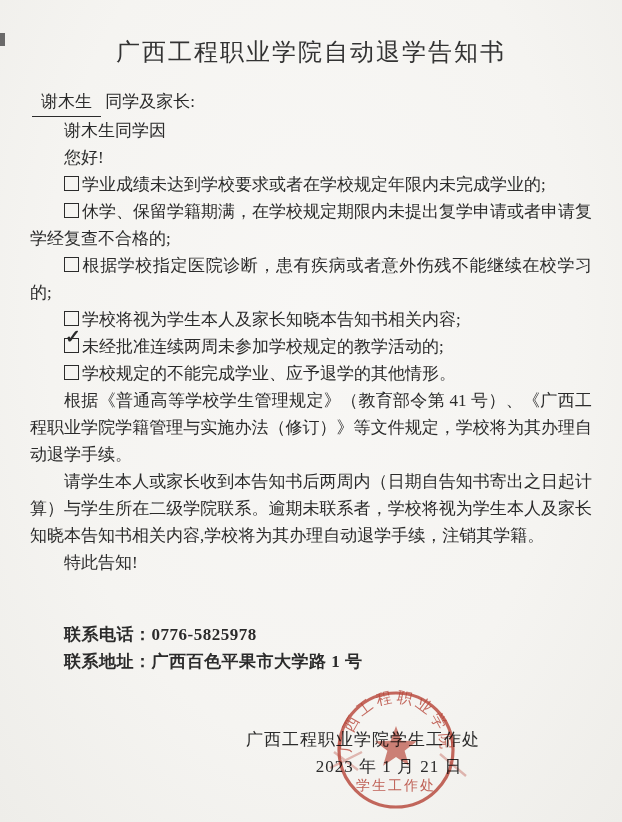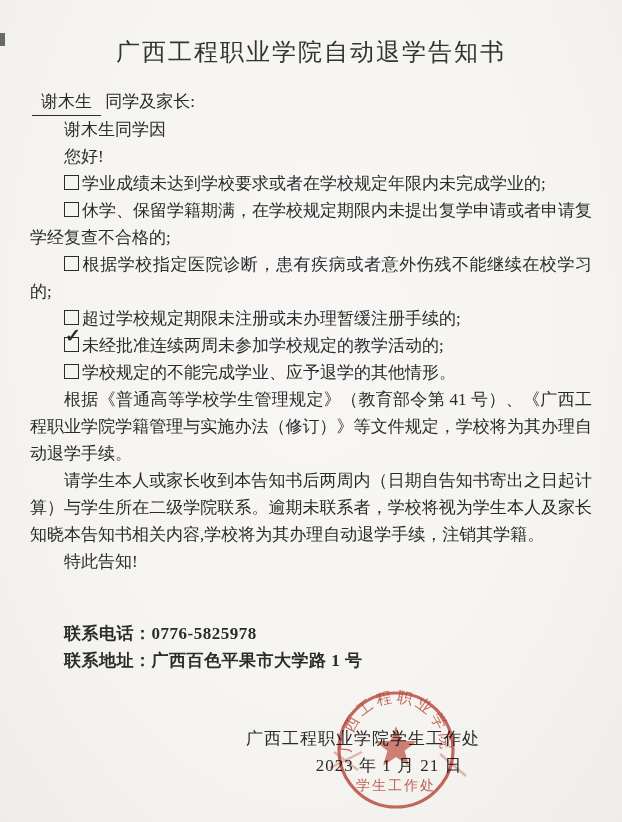--- a/index.html
+++ b/index.html
@@ -28,20 +28,21 @@
     font-size:17px;line-height:27px;
     text-align:justify;
   }
   .line,.para{margin:0;}
   .indent{text-indent:34px;}
   .student-name{
     display:inline-block;
     border-bottom:1.5px solid #2b2b2b;
     padding:0 9px;
     text-indent:0;
+    font-family:Liberation Mono, monospace;
   }
   .salutation{text-indent:2px;}
   .cb{
     display:inline-block;width:13px;height:13px;
     border:1.7px solid #2b2b2b;
     vertical-align:-1px;
     margin-right:3px;
     position:relative;
     text-indent:0;
   }
@@ -81,21 +82,21 @@
 
   <div class="content">
     <div class="line salutation"><span class="student-name">谢木生</span><span> 同学及家长:</span></div>
 
     <div class="line indent">谢木生同学因</div>
     <div class="line indent">您好!</div>
 
     <div class="para indent item"><span class="cb"></span><span>学业成绩未达到学校要求或者在学校规定年限内未完成学业的;</span></div>
     <div class="para indent item"><span class="cb"></span><span>休学、保留学籍期满，在学校规定期限内未提出复学申请或者申请复学经复查不合格的;</span></div>
     <div class="para indent item"><span class="cb"></span><span>根据学校指定医院诊断，患有疾病或者意外伤残不能继续在校学习的;</span></div>
-    <div class="para indent item"><span class="cb"></span><span>超过学校规定期限未注册或未办理暂缓注册手续的;</span></div>
+    <div class="para indent item"><span class="cb"></span><span>学校将视为学生本人及家长知晓本告知书相关内容;</span></div>
     <div class="para indent item checked"><span class="cb"><span class="tick">✓</span></span><span>未经批准连续两周未参加学校规定的教学活动的;</span></div>
     <div class="para indent item"><span class="cb"></span><span>学校规定的不能完成学业、应予退学的其他情形。</span></div>
 
     <div class="para indent">根据《普通高等学校学生管理规定》（教育部令第 41 号）、《广西工程职业学院学籍管理与实施办法（修订）》等文件规定，学校将为其办理自动退学手续。</div>
     <div class="para indent">请学生本人或家长收到本告知书后两周内（日期自告知书寄出之日起计算）与学生所在二级学院联系。逾期未联系者，学校将视为学生本人及家长知晓本告知书相关内容,学校将为其办理自动退学手续，注销其学籍。</div>
 
     <div class="line indent">特此告知!</div>
 
     <div class="contact">
       <div class="line">联系电话：0776-5825978</div>

